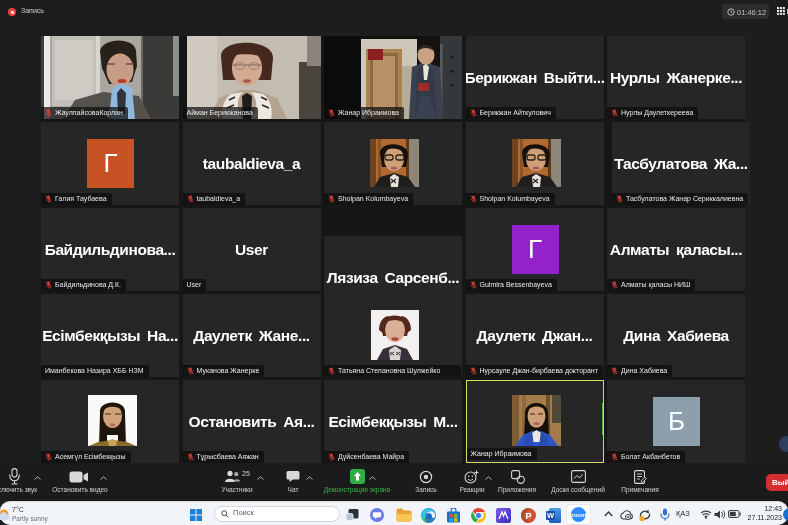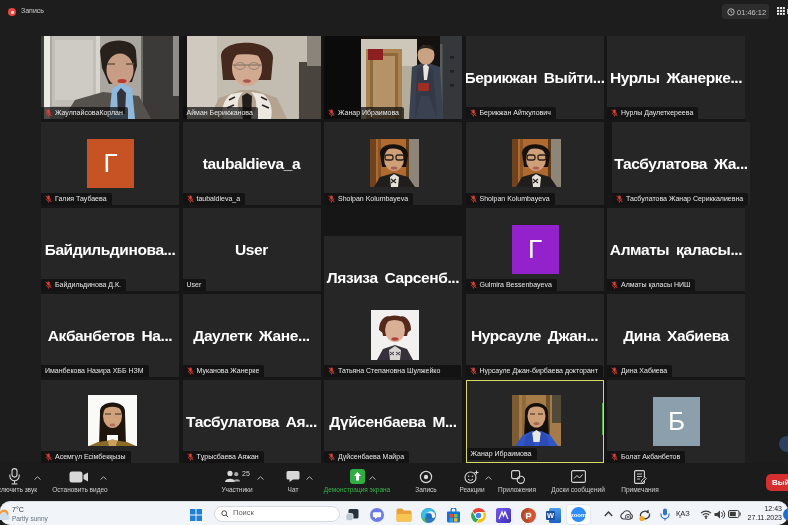--- a/index.html
+++ b/index.html
@@ -249,21 +249,21 @@
 <div class="bigname">Алматы қаласы...</div>
 <div class="lbl"><svg class="mic" viewBox="0 0 8 9">
         <rect x="2.6" y="0.5" width="2.8" height="4.5" rx="1.4" fill="#e04038"></rect>
         <path d="M1.5 4.2c0 3.4 5 3.4 5 0" stroke="#e04038" fill="none" stroke-width="0.9"></path>
         <line x1="4" y1="7" x2="4" y2="8.6" stroke="#e04038" stroke-width="0.9"></line>
         <line x1="0.8" y1="0.8" x2="7.2" y2="8" stroke="#e04038" stroke-width="1"></line>
       </svg>Алматы қаласы НИШ</div>
 </div>
 
 <div class="tile" style="left:41px;top:294px;">
-<div class="bigname">Акбанбетов На...</div>
+<div class="bigname">Есімбекқызы На...</div>
 <div class="lbl">Иманбекова Назира ХББ НЗМ</div>
 </div>
 <div class="tile" style="left:182.5px;top:294px;">
 <div class="bigname">Даулетк Жане...</div>
 <div class="lbl"><svg class="mic" viewBox="0 0 8 9">
         <rect x="2.6" y="0.5" width="2.8" height="4.5" rx="1.4" fill="#e04038"></rect>
         <path d="M1.5 4.2c0 3.4 5 3.4 5 0" stroke="#e04038" fill="none" stroke-width="0.9"></path>
         <line x1="4" y1="7" x2="4" y2="8.6" stroke="#e04038" stroke-width="0.9"></line>
         <line x1="0.8" y1="0.8" x2="7.2" y2="8" stroke="#e04038" stroke-width="1"></line>
       </svg>Муканова Жанерке</div>
@@ -282,21 +282,21 @@
 <path d="M19 42 l4 3 m0 -3 l-4 3 M29 42 l-4 3 m0 -3 l4 3" stroke="#3a3440" stroke-width="1"></path>
 </svg>
 <div class="lbl" style="width:128px;"><svg class="mic" viewBox="0 0 8 9">
         <rect x="2.6" y="0.5" width="2.8" height="4.5" rx="1.4" fill="#e04038"></rect>
         <path d="M1.5 4.2c0 3.4 5 3.4 5 0" stroke="#e04038" fill="none" stroke-width="0.9"></path>
         <line x1="4" y1="7" x2="4" y2="8.6" stroke="#e04038" stroke-width="0.9"></line>
         <line x1="0.8" y1="0.8" x2="7.2" y2="8" stroke="#e04038" stroke-width="1"></line>
       </svg>Татьяна Степановна Шулжейко</div>
 </div>
 <div class="tile" style="left:465.5px;top:294px;">
-<div class="bigname">Нурсауле Джан...</div>
+<div class="bigname">Даулетк Джан...</div>
 <div class="lbl"><svg class="mic" viewBox="0 0 8 9">
         <rect x="2.6" y="0.5" width="2.8" height="4.5" rx="1.4" fill="#e04038"></rect>
         <path d="M1.5 4.2c0 3.4 5 3.4 5 0" stroke="#e04038" fill="none" stroke-width="0.9"></path>
         <line x1="4" y1="7" x2="4" y2="8.6" stroke="#e04038" stroke-width="0.9"></line>
         <line x1="0.8" y1="0.8" x2="7.2" y2="8" stroke="#e04038" stroke-width="1"></line>
       </svg>Нурсауле Джан-бирбаева докторант</div>
 </div>
 <div class="tile" style="left:607px;top:294px;text-align:right;">
 <div class="bigname">Дина Хабиева</div>
 <div class="lbl"><svg class="mic" viewBox="0 0 8 9">
@@ -319,30 +319,30 @@
 <path d="M20 46 L24.5 44 L29 46 L28 51 L21 51 Z" fill="#caa25c"></path>
 </svg>
 <div class="lbl"><svg class="mic" viewBox="0 0 8 9">
         <rect x="2.6" y="0.5" width="2.8" height="4.5" rx="1.4" fill="#e04038"></rect>
         <path d="M1.5 4.2c0 3.4 5 3.4 5 0" stroke="#e04038" fill="none" stroke-width="0.9"></path>
         <line x1="4" y1="7" x2="4" y2="8.6" stroke="#e04038" stroke-width="0.9"></line>
         <line x1="0.8" y1="0.8" x2="7.2" y2="8" stroke="#e04038" stroke-width="1"></line>
       </svg>Асемгүл Есімбекқызы</div>
 </div>
 <div class="tile" style="left:182.5px;top:380px;">
-<div class="bigname">Тасбулатова Ая...</div>
+<div class="bigname">Остановить Ая...</div>
 <div class="lbl"><svg class="mic" viewBox="0 0 8 9">
         <rect x="2.6" y="0.5" width="2.8" height="4.5" rx="1.4" fill="#e04038"></rect>
         <path d="M1.5 4.2c0 3.4 5 3.4 5 0" stroke="#e04038" fill="none" stroke-width="0.9"></path>
         <line x1="4" y1="7" x2="4" y2="8.6" stroke="#e04038" stroke-width="0.9"></line>
         <line x1="0.8" y1="0.8" x2="7.2" y2="8" stroke="#e04038" stroke-width="1"></line>
       </svg>Тұрысбаева Аяжан</div>
 </div>
 <div class="tile" style="left:324px;top:380px;">
-<div class="bigname">Дүйсенбаева М...</div>
+<div class="bigname">Есімбекқызы М...</div>
 <div class="lbl"><svg class="mic" viewBox="0 0 8 9">
         <rect x="2.6" y="0.5" width="2.8" height="4.5" rx="1.4" fill="#e04038"></rect>
         <path d="M1.5 4.2c0 3.4 5 3.4 5 0" stroke="#e04038" fill="none" stroke-width="0.9"></path>
         <line x1="4" y1="7" x2="4" y2="8.6" stroke="#e04038" stroke-width="0.9"></line>
         <line x1="0.8" y1="0.8" x2="7.2" y2="8" stroke="#e04038" stroke-width="1"></line>
       </svg>Дүйсенбаева Майра</div>
 </div>
 <div class="tile" style="left:465.5px;top:380px;box-sizing:border-box;border:1.5px solid #d8d964;">
 <div class="abs" style="left:-1.5px;top:22px;width:2px;height:32px;background:#52b43c;"></div>
 <div class="abs" style="right:-1.5px;top:22px;width:2px;height:32px;background:#52b43c;"></div>

